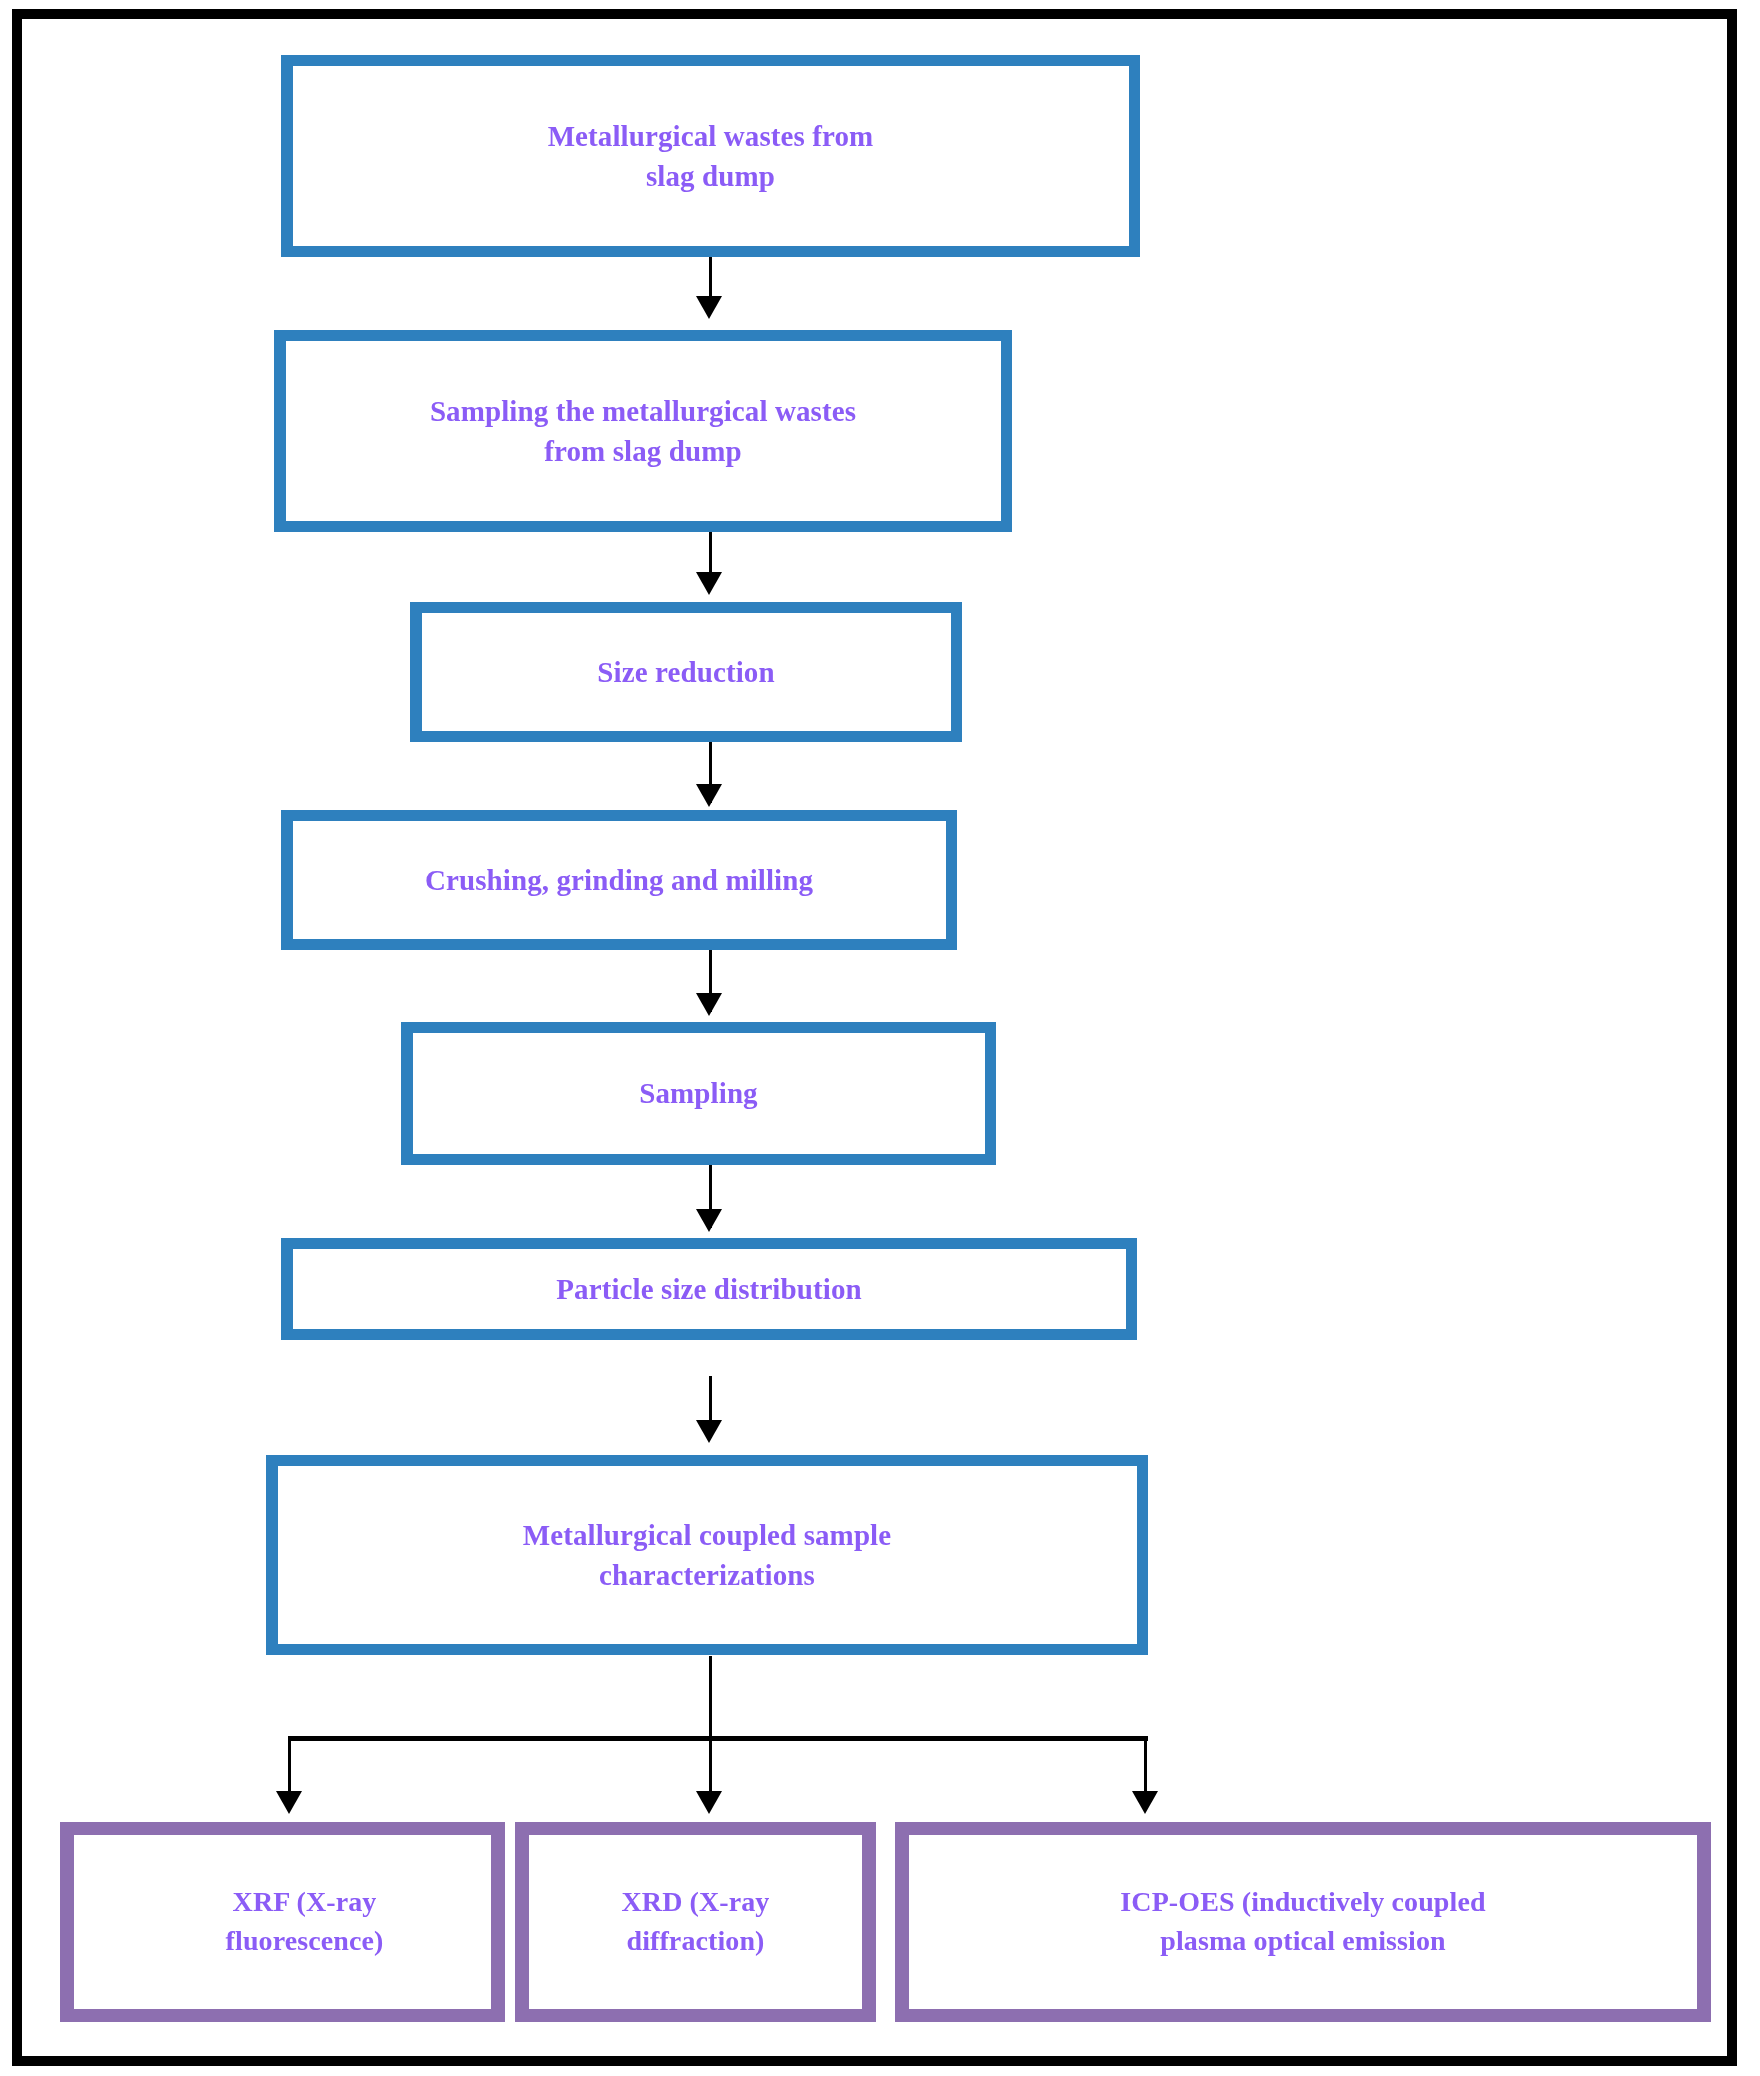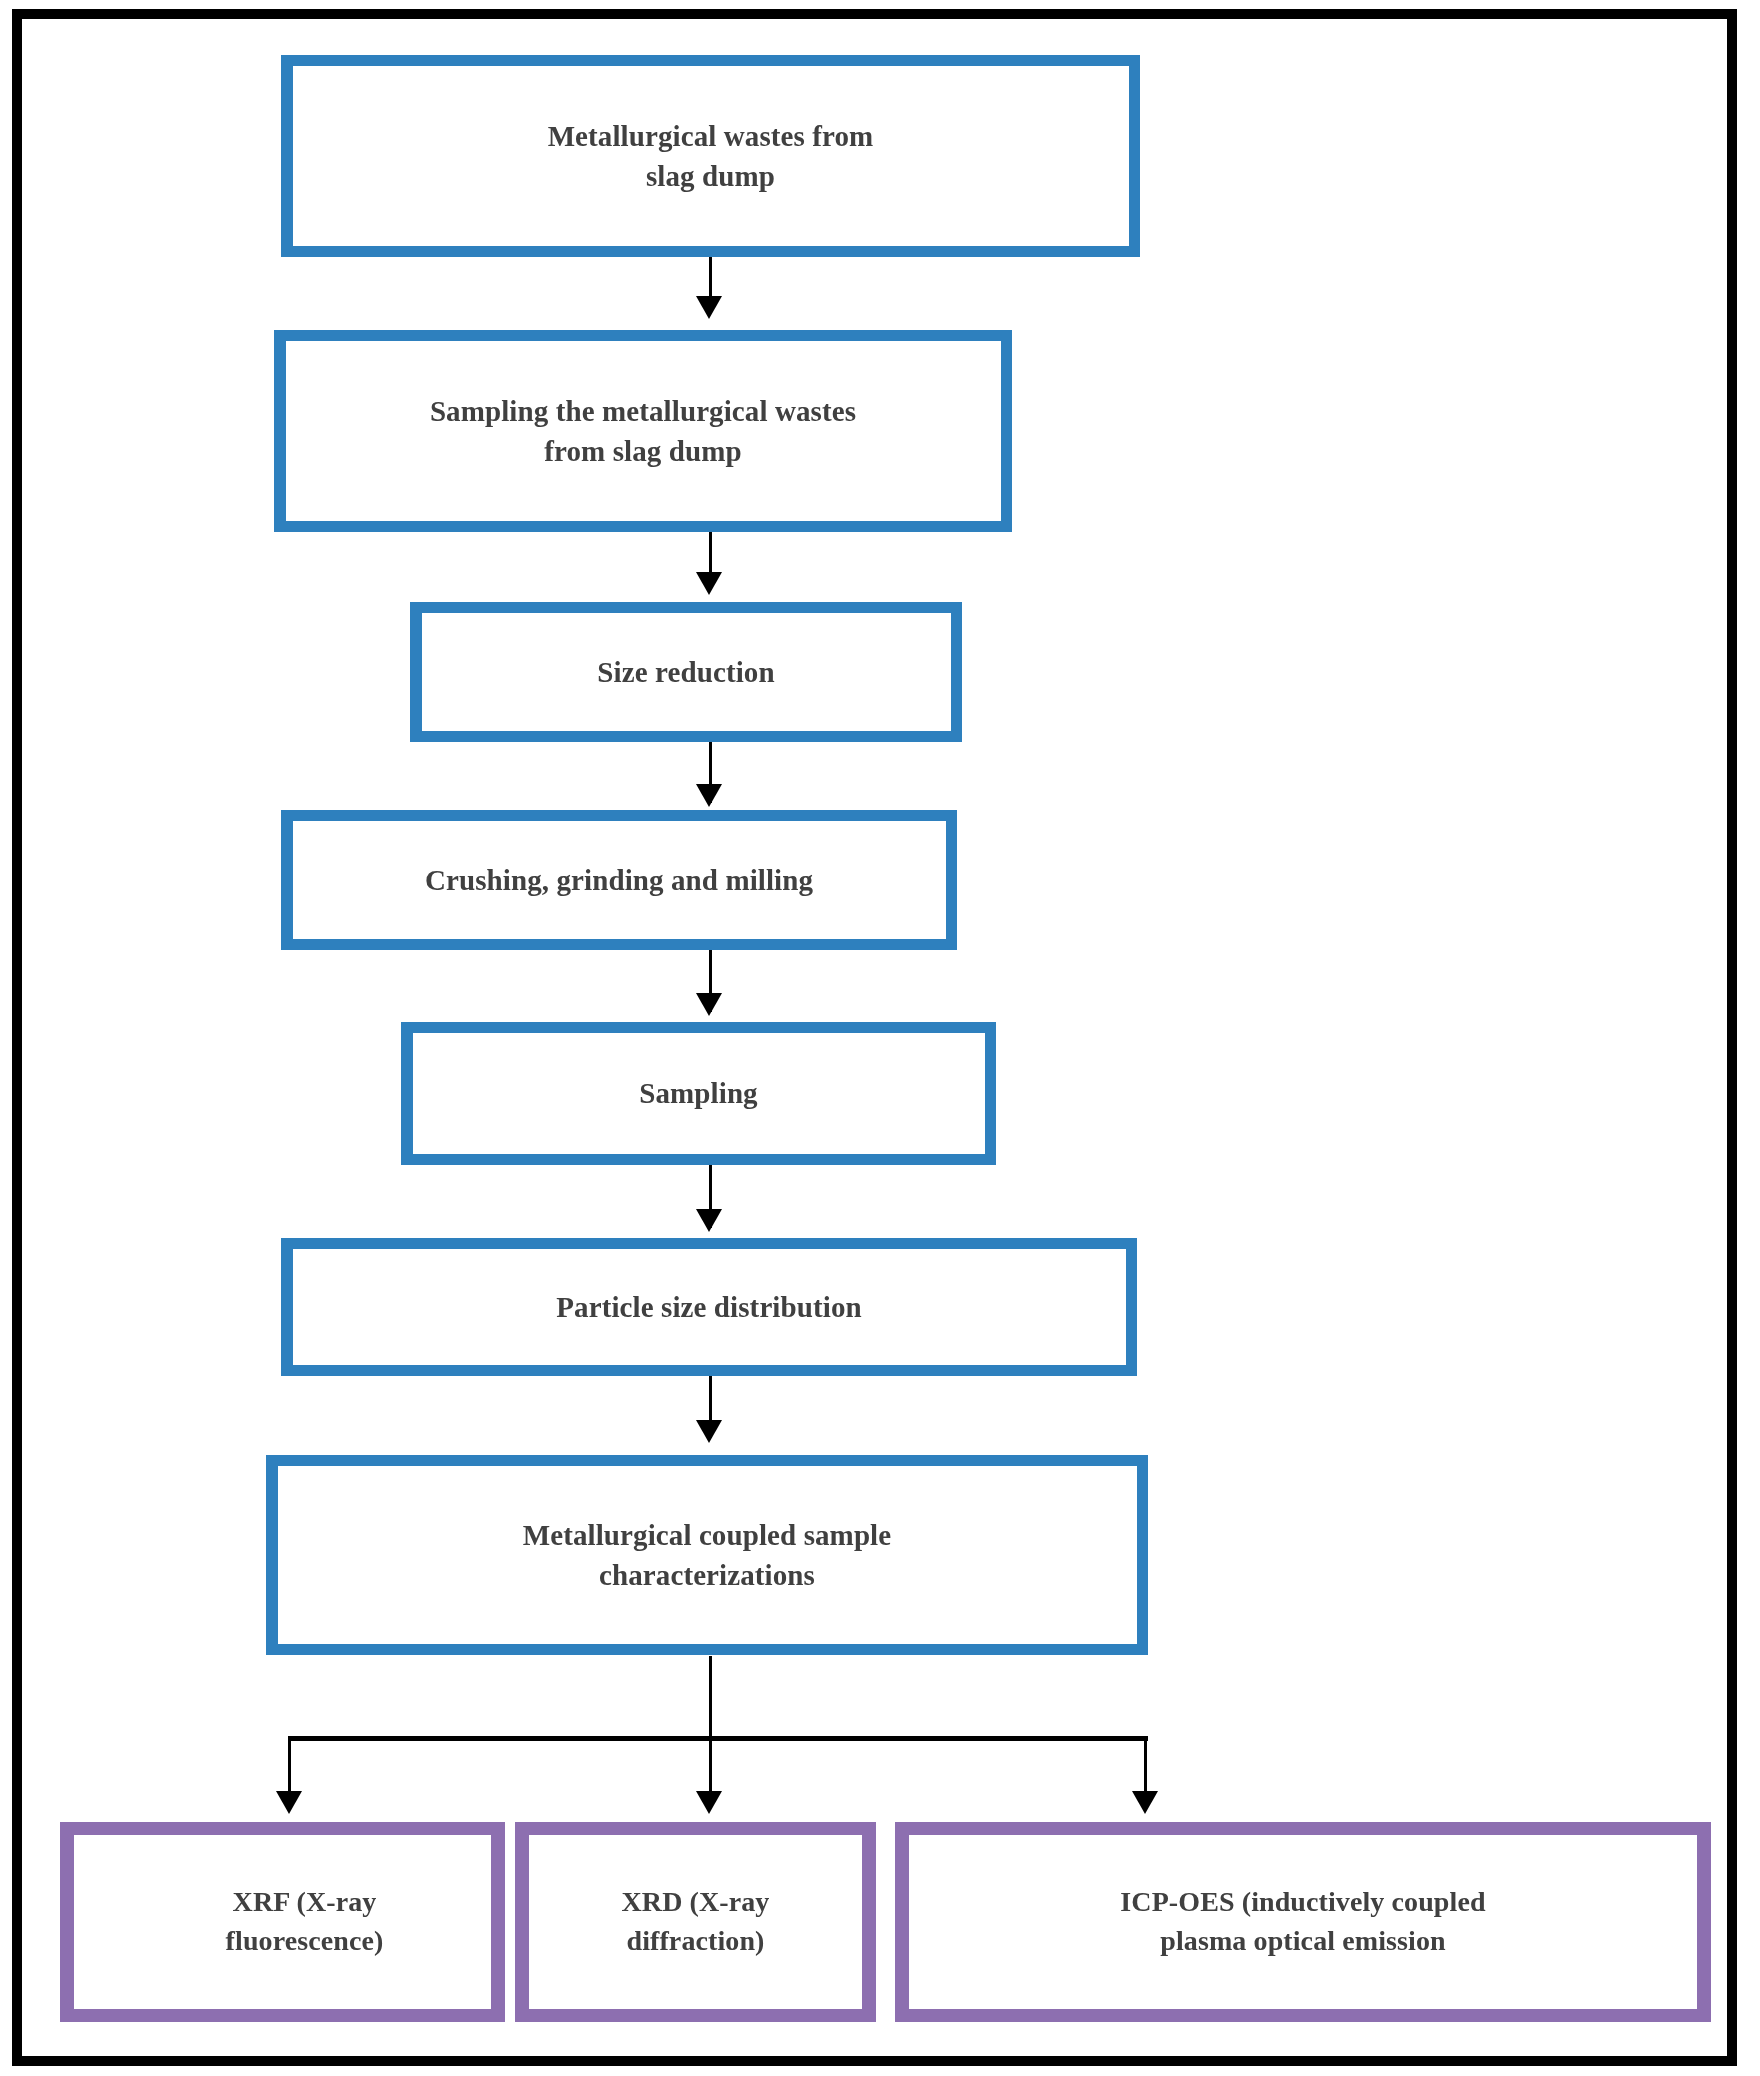--- a/index.html
+++ b/index.html
@@ -39,21 +39,21 @@
     box-sizing:border-box;
   }
   .node .inner{
     position:absolute;
     box-sizing:border-box;
     background:#ffffff;
   }
   .node .label{
     position:relative;
     z-index:3;
-    color:#404040;
+    color:#8b5cf6;
     font-weight:700;
     line-height:1.38;
     letter-spacing:0.1px;
     padding:0 17px;
   }
   
   .blue .outer{ background:#2E80BE; }
   .blue .inner{
     left:9.5px; right:9.5px; top:9px; bottom:9px;
     border:2.8px solid #2E80BE;
@@ -137,21 +137,21 @@
   <div class="node blue" style="left:401px; top:1022px; width:595px; height:143px;">
     <div class="outer"></div>
     <div class="inner"></div>
     <div class="label fs52">
       <span>Sampling</span>
     </div>
   </div>
   <div class="vline" style="left:709px; top:1165px; height:63px;"></div>
   <div class="arrow" style="left:696px; top:1209px;"></div>
 
-  <div class="node blue" style="left:281px; top:1238px; width:856px; height:138px;">
+  <div class="node blue" style="left:281px; top:1238px; width:856px; height:102px;">
     <div class="outer"></div>
     <div class="inner"></div>
     <div class="label fs52">
       <span>Particle size distribution</span>
     </div>
   </div>
   <div class="vline" style="left:709px; top:1376px; height:62px;"></div>
   <div class="arrow" style="left:696px; top:1420px;"></div>
 
   <div class="node blue" style="left:266px; top:1455px; width:882px; height:200px;">

